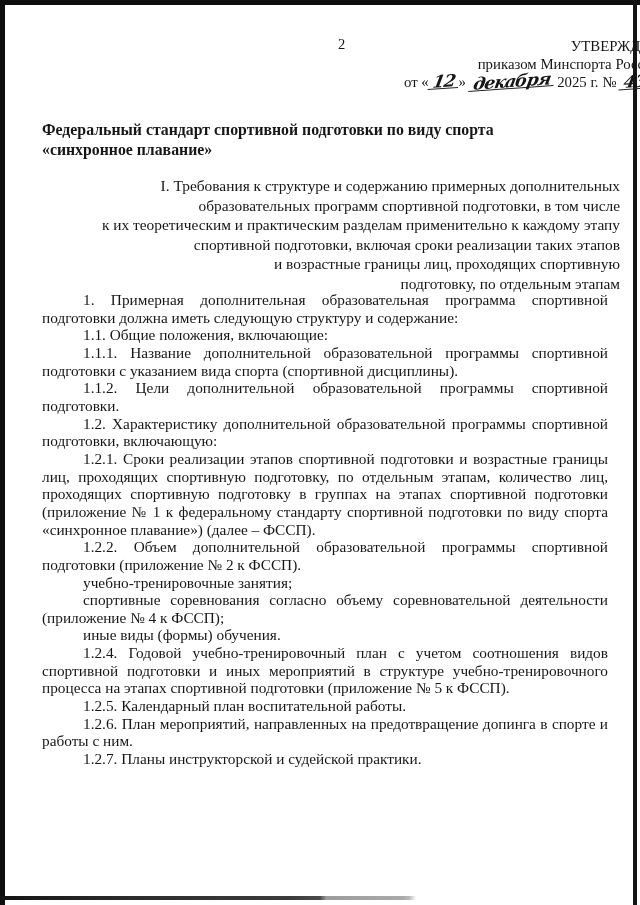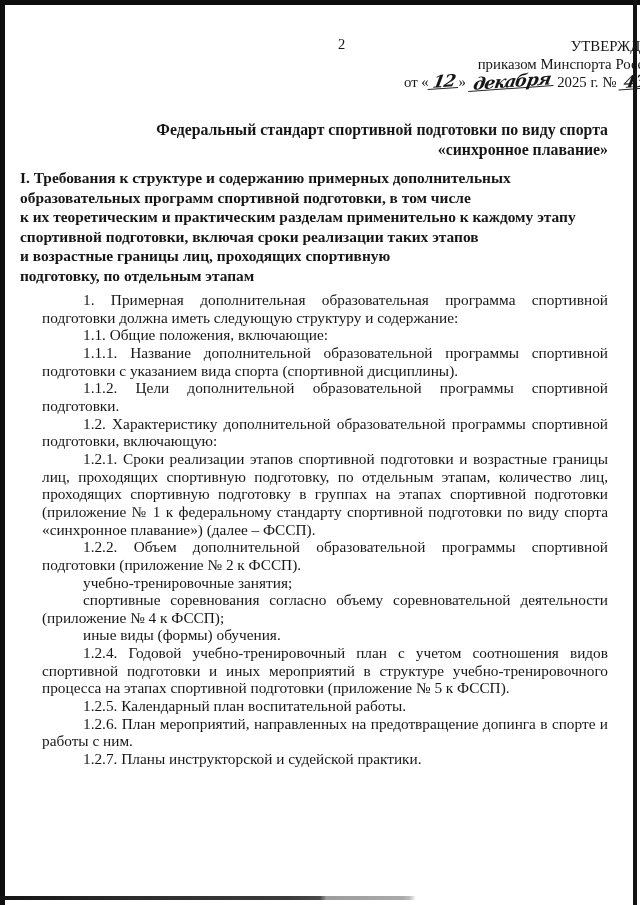--- a/index.html
+++ b/index.html
@@ -42,27 +42,27 @@
     font-size: 17px;
     letter-spacing: -1px;
     transform: skewX(-14deg) rotate(-4deg);
     border-bottom: 1.5px solid #222;
     line-height: 13px;
     padding: 0 4px;
   }
 
   .doc-title {
     position: absolute; top: 120px; left: 42px; width: 566px;
-    text-align: right; font-weight: bold;
+    text-align: left; font-weight: bold;
     font-size: 15.8px; line-height: 20px;
   }
 
   .section-heading {
-    position: absolute; top: 168px; left: 20px; width: 600px;
-    text-align: left; font-weight: bold;
+    position: absolute; top: 176px; left: 20px; width: 600px;
+    text-align: right; font-weight: normal;
     font-size: 15.4px; line-height: 19.6px;
   }
 
   .doc-body {
     position: absolute; top: 291px; left: 42px; width: 566px;
     font-size: 15.3px; line-height: 17.65px;
     text-align: justify;
   }
   .doc-body p { margin: 0; text-indent: 41px; }
 </style>

